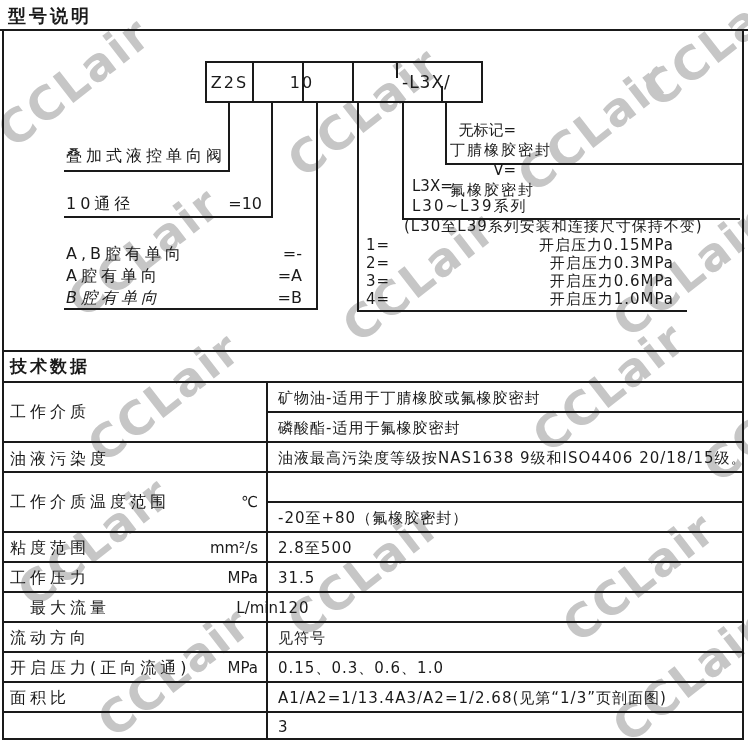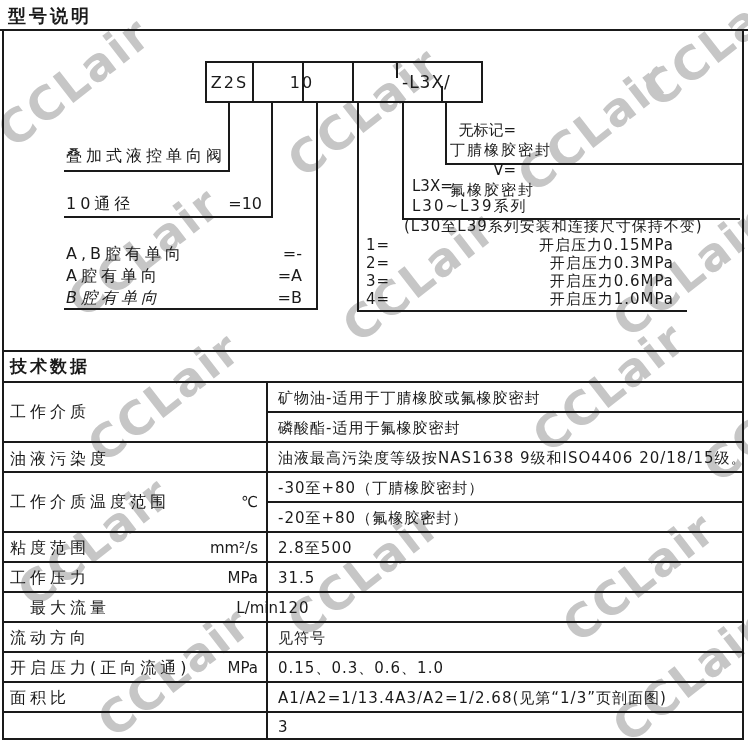--- a/index.html
+++ b/index.html
@@ -203,21 +203,20 @@
     <span class="tbl-unit">MPa</span>
   </div>
   <div class="fg tbl-label" style="left:10px;top:688px;width:248px;">
     <span>面积比</span>
     <span class="tbl-unit"></span>
   </div>
 
   <div class="fg tbl-val" style="left:278px;top:389px;">矿物油-适用于丁腈橡胶或氟橡胶密封</div>
   <div class="fg tbl-val" style="left:278px;top:419px;">磷酸酯-适用于氟橡胶密封</div>
   <div class="fg tbl-val" style="left:278px;top:449px;">油液最高污染度等级按NAS1638 9级和ISO4406 20/18/15级。</div>
-  <div class="fg tbl-val" style="left:278px;top:479px;">-30至+80（丁腈橡胶密封）</div>
   <div class="fg tbl-val" style="left:278px;top:509px;">-20至+80（氟橡胶密封）</div>
   <div class="fg tbl-val" style="left:278px;top:539px;">2.8至500</div>
   <div class="fg tbl-val" style="left:278px;top:569px;">31.5</div>
   <div class="fg tbl-val" style="left:278px;top:599px;">120</div>
   <div class="fg tbl-val" style="left:278px;top:629px;">见符号</div>
   <div class="fg tbl-val" style="left:278px;top:659px;">0.15、0.3、0.6、1.0</div>
   <div class="fg tbl-val" style="left:278px;top:689px;">A1/A2=1/13.4A3/A2=1/2.68(见第“1/3”页剖面图)</div>
   <div class="fg tbl-val" style="left:278px;top:718px;">3</div>
 
 </div>

